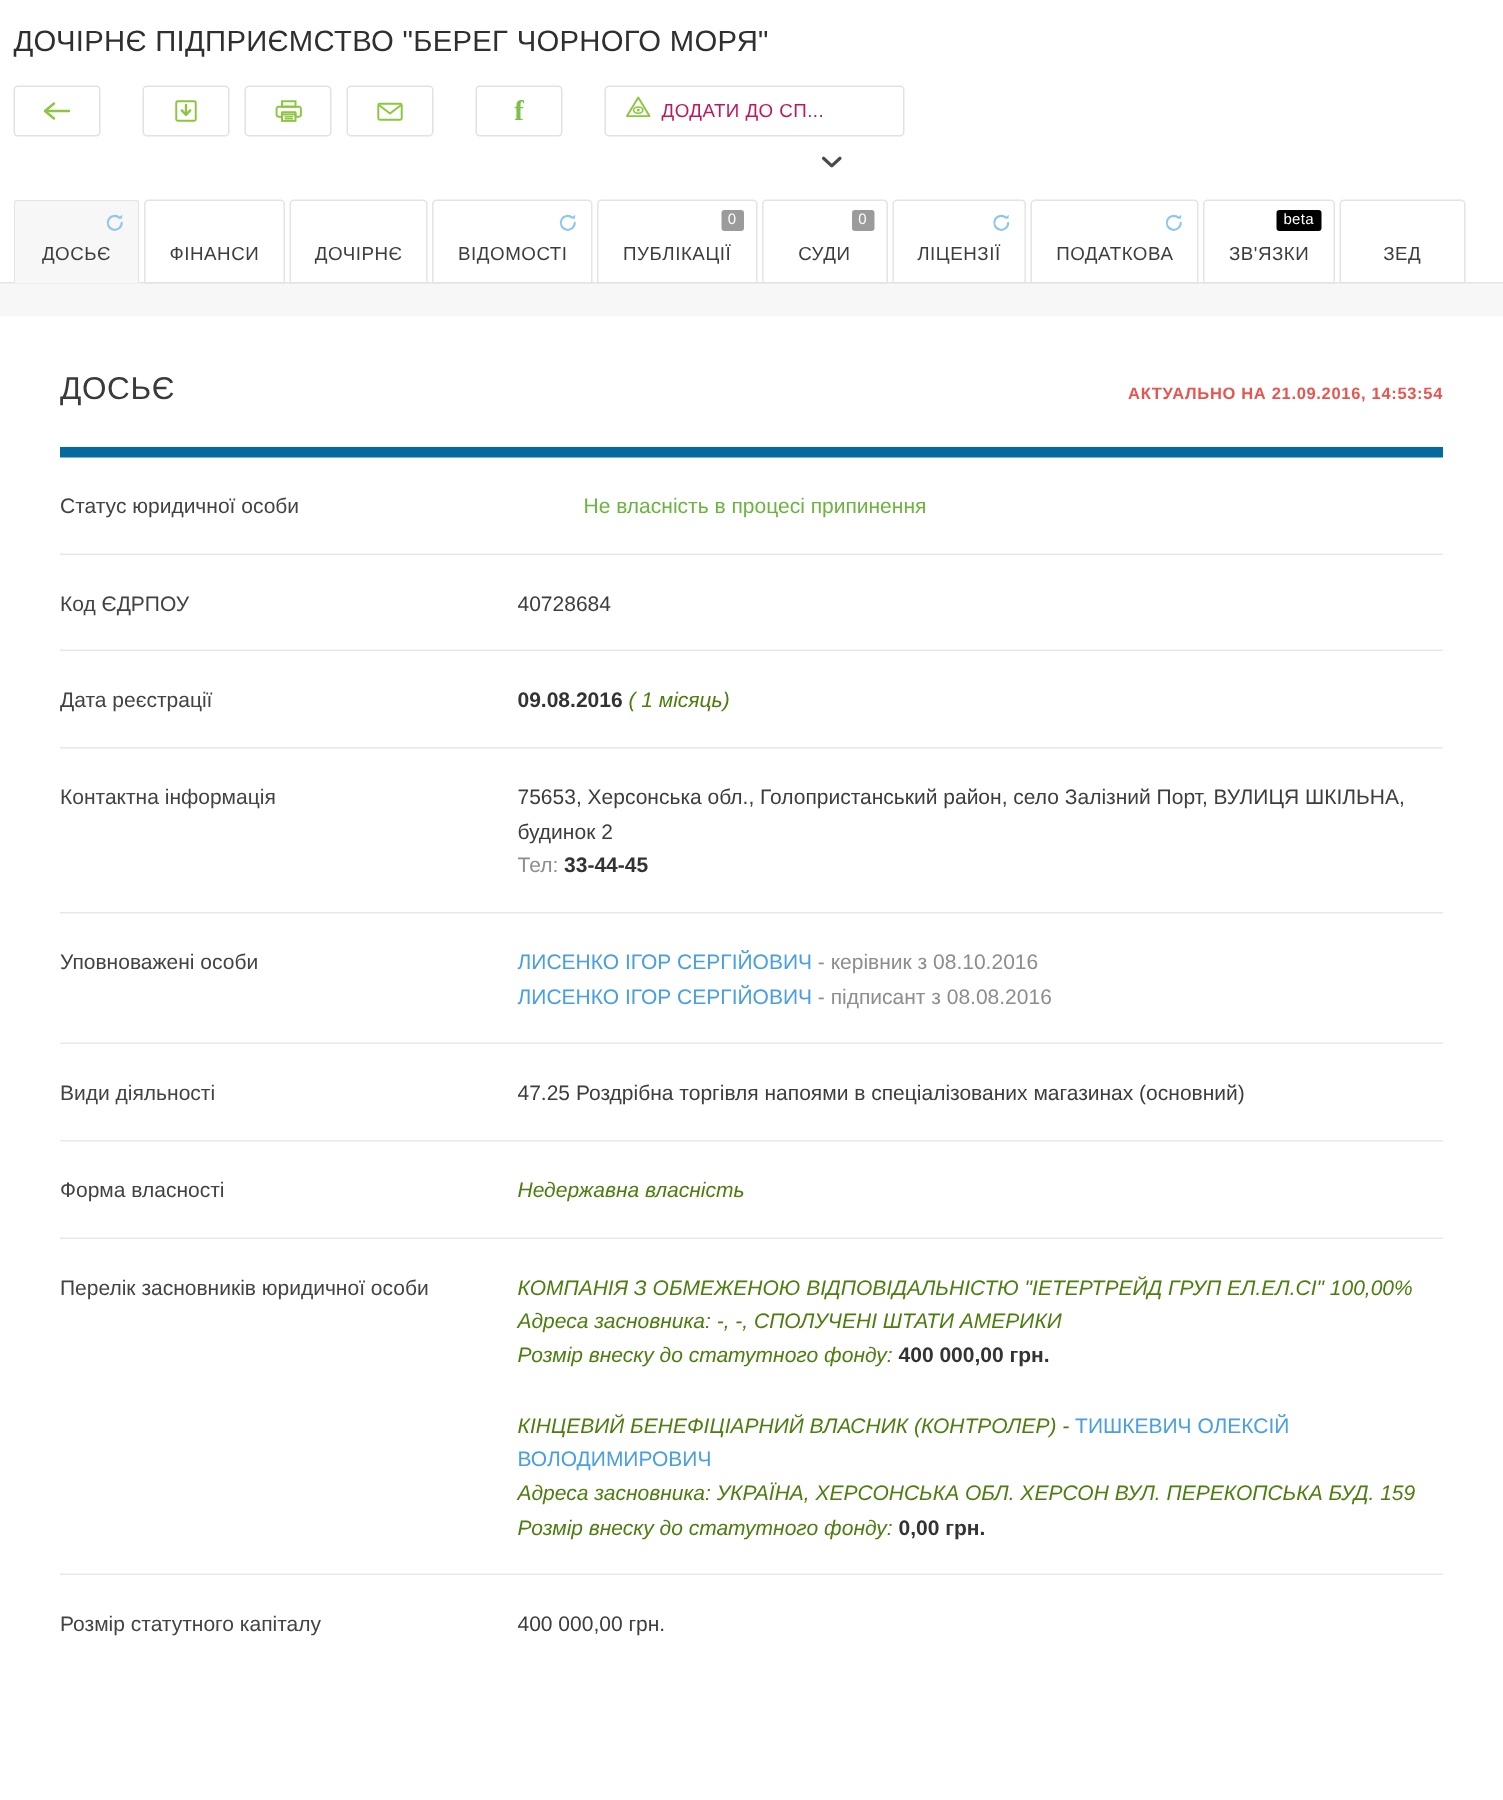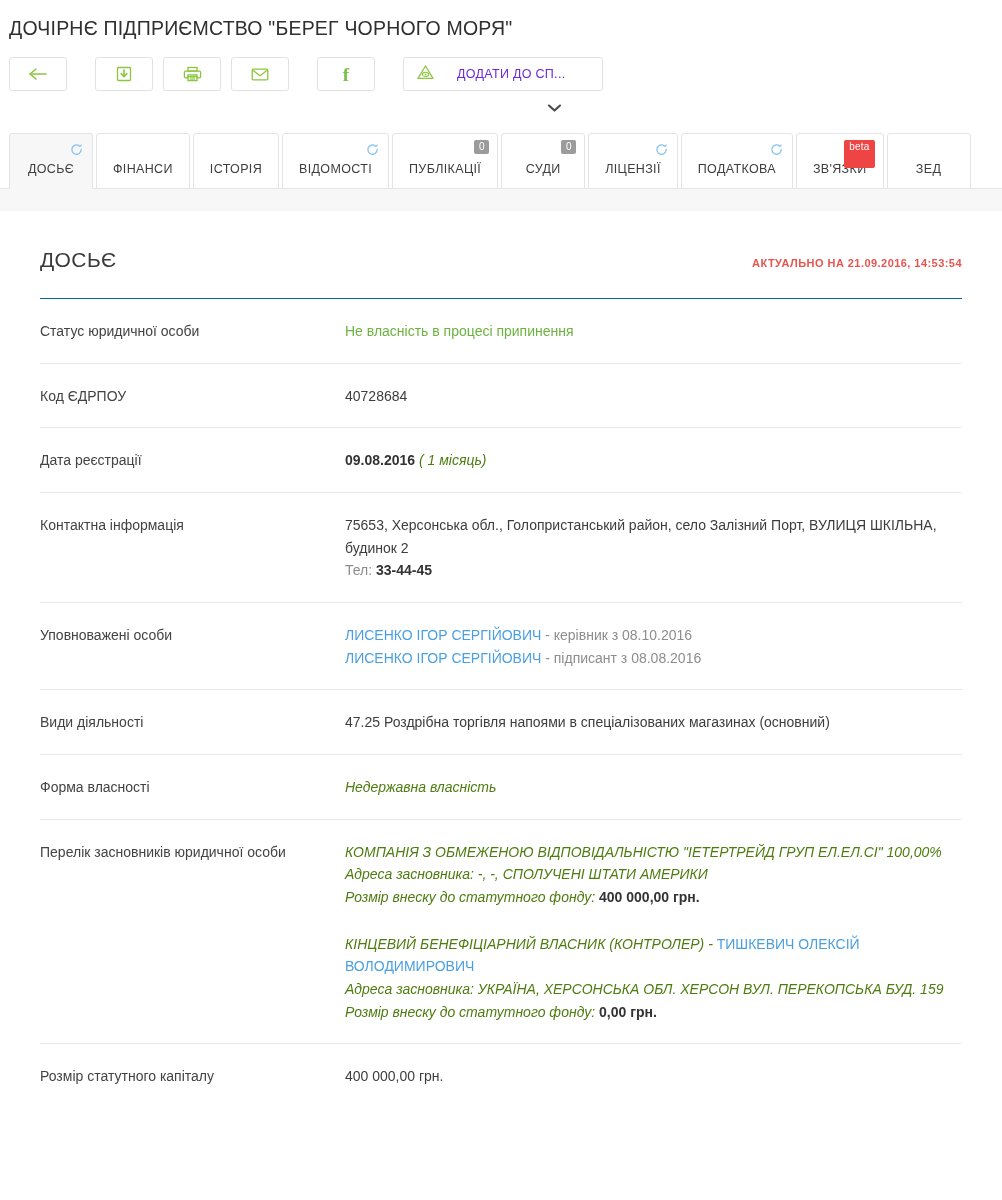--- a/index.html
+++ b/index.html
@@ -56,23 +56,23 @@
     background: #fff;
     display: flex;
     align-items: center;
     padding: 0 14px 0 12px;
     margin-left: 18px;
     cursor: pointer;
     min-width: 200px;
   }
   .watch-btn .label {
     font-size: 12.5px;
-    color: #6d28d9;
+    color: #be185d;
     letter-spacing: .3px;
-    margin-left: 22px;
+    margin-left: 6px;
     white-space: nowrap;
   }
 
   
   .expander {
     display: flex;
     justify-content: center;
     margin-top: 6px;
     padding-left: 9px;
     width: 1100px;
@@ -131,25 +131,25 @@
     line-height: 13px;
     height: 14px;
     min-width: 15px;
     text-align: center;
     border-radius: 2px;
     padding: 0 3px;
   }
   .tab .beta-badge {
     position: absolute;
     top: 6px; right: 8px;
-    background: #ef4444;
+    background: #000000;
     color: #fff;
     font-size: 10px;
     line-height: 13px;
-    height: 28px;
+    height: 14px;
     border-radius: 2px;
     padding: 0 5px;
     letter-spacing: .2px;
   }
   .tabs-underline {
     height: 23px;
     background: #f7f7f7;
     border-top: 1px solid #e4e4e4;
     margin-top: -1px;
     position: relative;
@@ -181,21 +181,21 @@
     font-weight: 700;
     margin-top: 16px;
   }
 
   .rows { }
   .row {
     display: flex;
     border-top: 1px solid #e8e8e8;
     padding: 21px 0 20px 0;
   }
-  .row:first-child { border-top: 1px solid #0369a1; }
+  .row:first-child { border-top: 7px solid #0369a1; gap: 44px; }
   .row-label {
     width: 305px;
     flex: 0 0 305px;
     font-size: 14px;
     color: #434343;
     line-height: 1.62;
     padding-right: 14px;
   }
   .row-value {
     flex: 1;
@@ -289,21 +289,21 @@
           <span class="spinner-icon"><svg viewBox="0 0 14 14" width="13" height="13">
               <path d="M12 7 a5 5 0 1 1 -1.6 -3.6" fill="none" stroke="#8ec6ef" stroke-width="1.5" stroke-linecap="round"></path>
               <path d="M12.4 1.2 L12.2 4.1 L9.4 3.6 Z" fill="#8ec6ef"></path>
             </svg></span>
           <span class="tab-label">ДОСЬЄ</span>
         </div>
         <div class="tab">
           <span class="tab-label">ФІНАНСИ</span>
         </div>
         <div class="tab">
-          <span class="tab-label">ІСТОРІЯ</span>
+          <span class="tab-label">ДОЧІРНЄ</span>
         </div>
         <div class="tab">
           <span class="spinner-icon"><svg viewBox="0 0 14 14" width="13" height="13">
               <path d="M12 7 a5 5 0 1 1 -1.6 -3.6" fill="none" stroke="#8ec6ef" stroke-width="1.5" stroke-linecap="round"></path>
               <path d="M12.4 1.2 L12.2 4.1 L9.4 3.6 Z" fill="#8ec6ef"></path>
             </svg></span>
           <span class="tab-label">ВІДОМОСТІ</span>
         </div>
         <div class="tab">
           <span class="count-badge">0</span>

